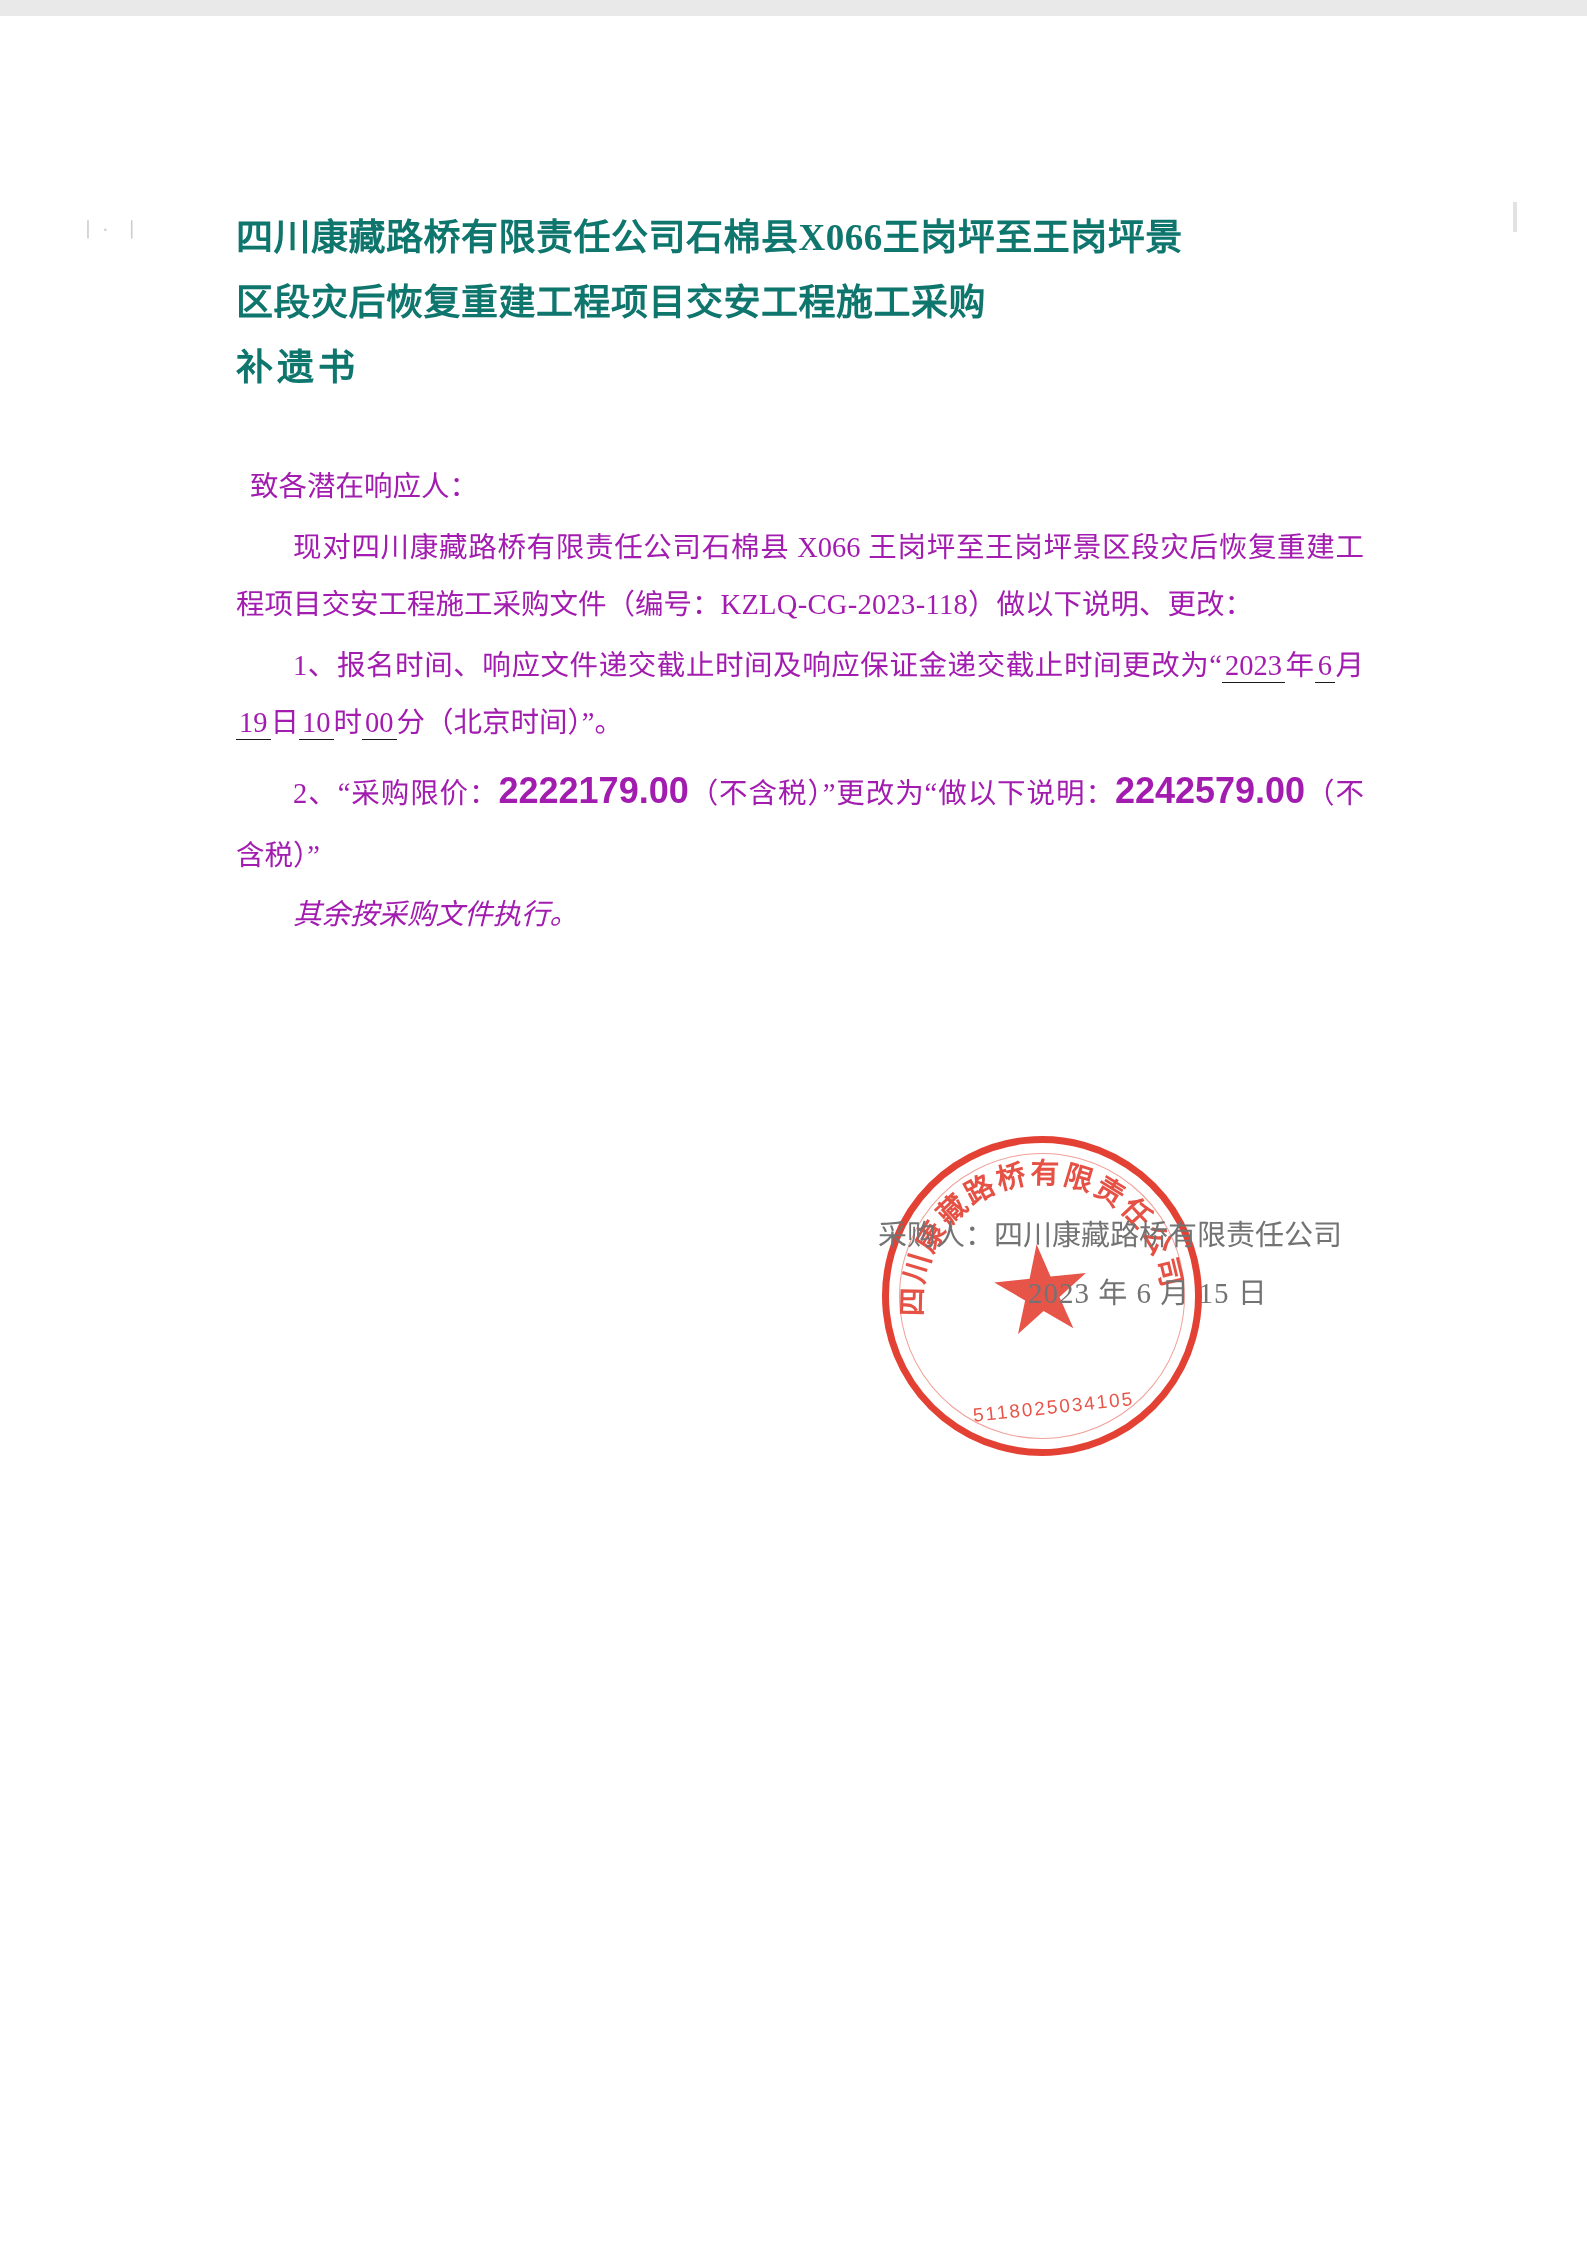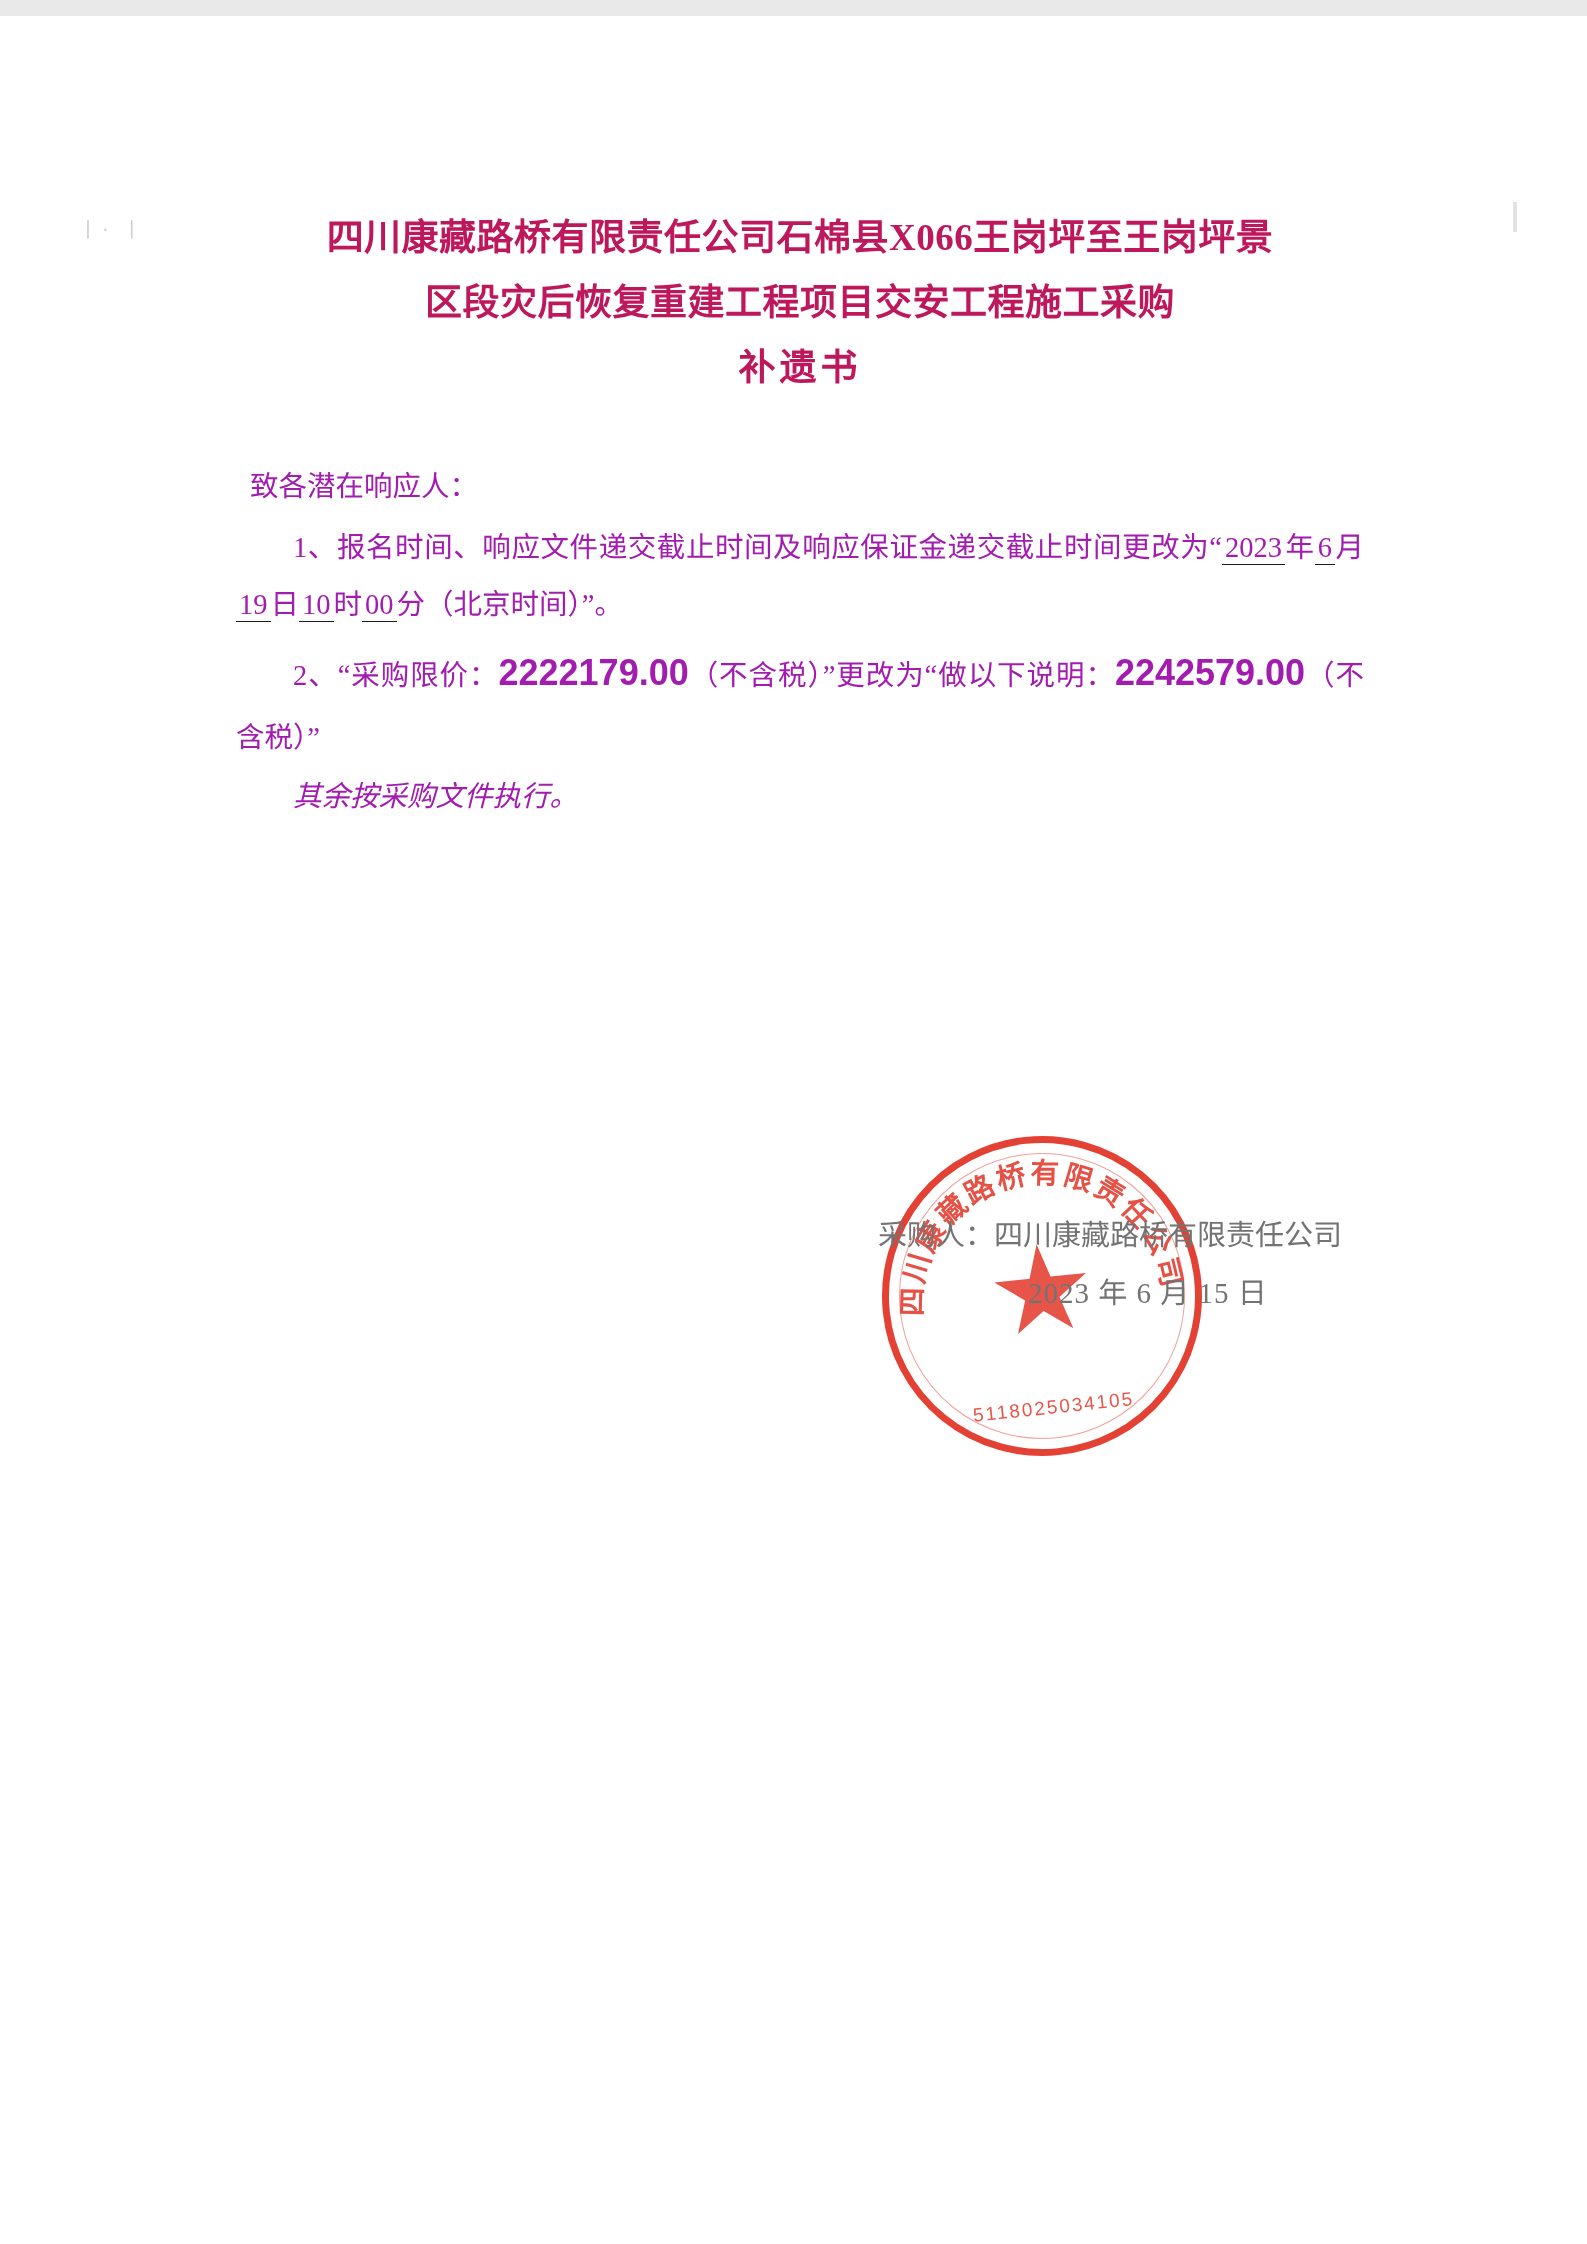--- a/index.html
+++ b/index.html
@@ -31,25 +31,24 @@
   .scan-mark.right { right: 70px; top: 186px; width: 4px; height: 30px; background: #e2e2e2; }
 
   .content {
     position: absolute;
     left: 236px;
     top: 190px;
     width: 1128px;
   }
 
   .doc-title {
-    text-align: center;
     font-weight: bold;
     font-size: 37px;
     line-height: 1.75;
-    color: #be185d;
+    color: #0f766e;
     letter-spacing: 0.5px;
   }
   .doc-title .line {
     display: block;
   }
   .doc-title .line3 {
     letter-spacing: 4px;
   }
 
   .body-block {
@@ -185,20 +184,23 @@
     <div class="doc-title">
       <span class="line line1">四川康藏路桥有限责任公司石棉县X066王岗坪至王岗坪景</span>
       <span class="line line2">区段灾后恢复重建工程项目交安工程施工采购</span>
       <span class="line line3">补遗书</span>
     </div>
 
     <div class="body-block">
 
       <div class="salutation">致各潜在响应人：</div>
 
+      <div class="para">
+        <span>现对四川康藏路桥有限责任公司石棉县 X066 王岗坪至王岗坪景区段灾后恢复重建工程项目交安工程施工采购文件（编号：</span><span class="mono-code">KZLQ-CG-2023-118</span><span>）做以下说明、更改：</span>
+      </div>
 
       <div class="para">
         <span>1、</span><span>报名时间、响应文件递交截止时间及响应保证金递交截止时间更改为“</span><span class="u num">2023</span><span>年</span><span class="u num">6</span><span>月</span><span class="u num">19</span><span>日</span><span class="u num">10</span><span>时</span><span class="u num">00</span><span>分</span><span>（北京时间）”。</span>
       </div>
 
       <div class="item2-wrap">
         <div class="para">
           <span>2、</span><span>“采购限价：</span><span class="bold-num">2222179.00</span><span>（不含税）”更改为“做以下说明：</span><span class="bold-num">2242579.00</span><span>（不含税）”</span>
         </div>
         <div class="item2-second">其余按采购文件执行。</div>

